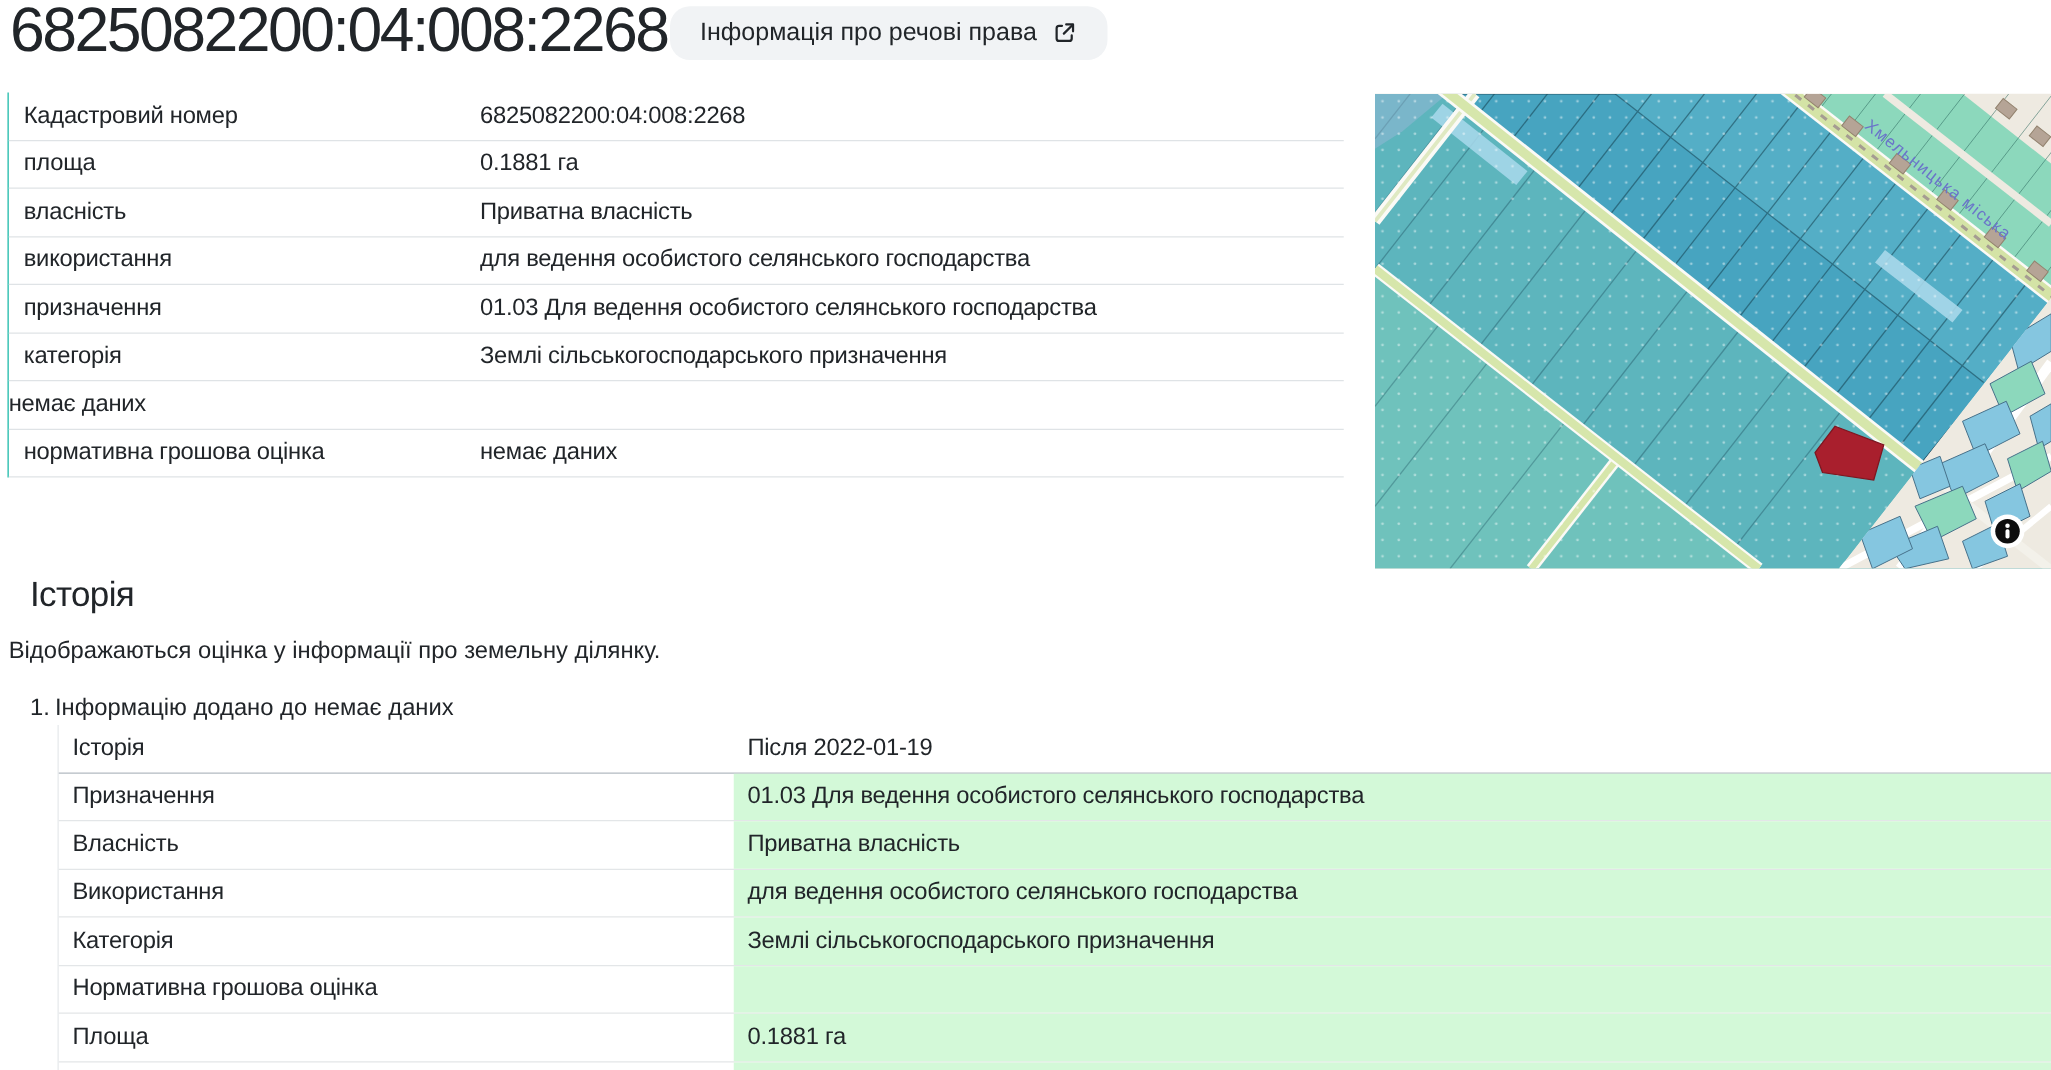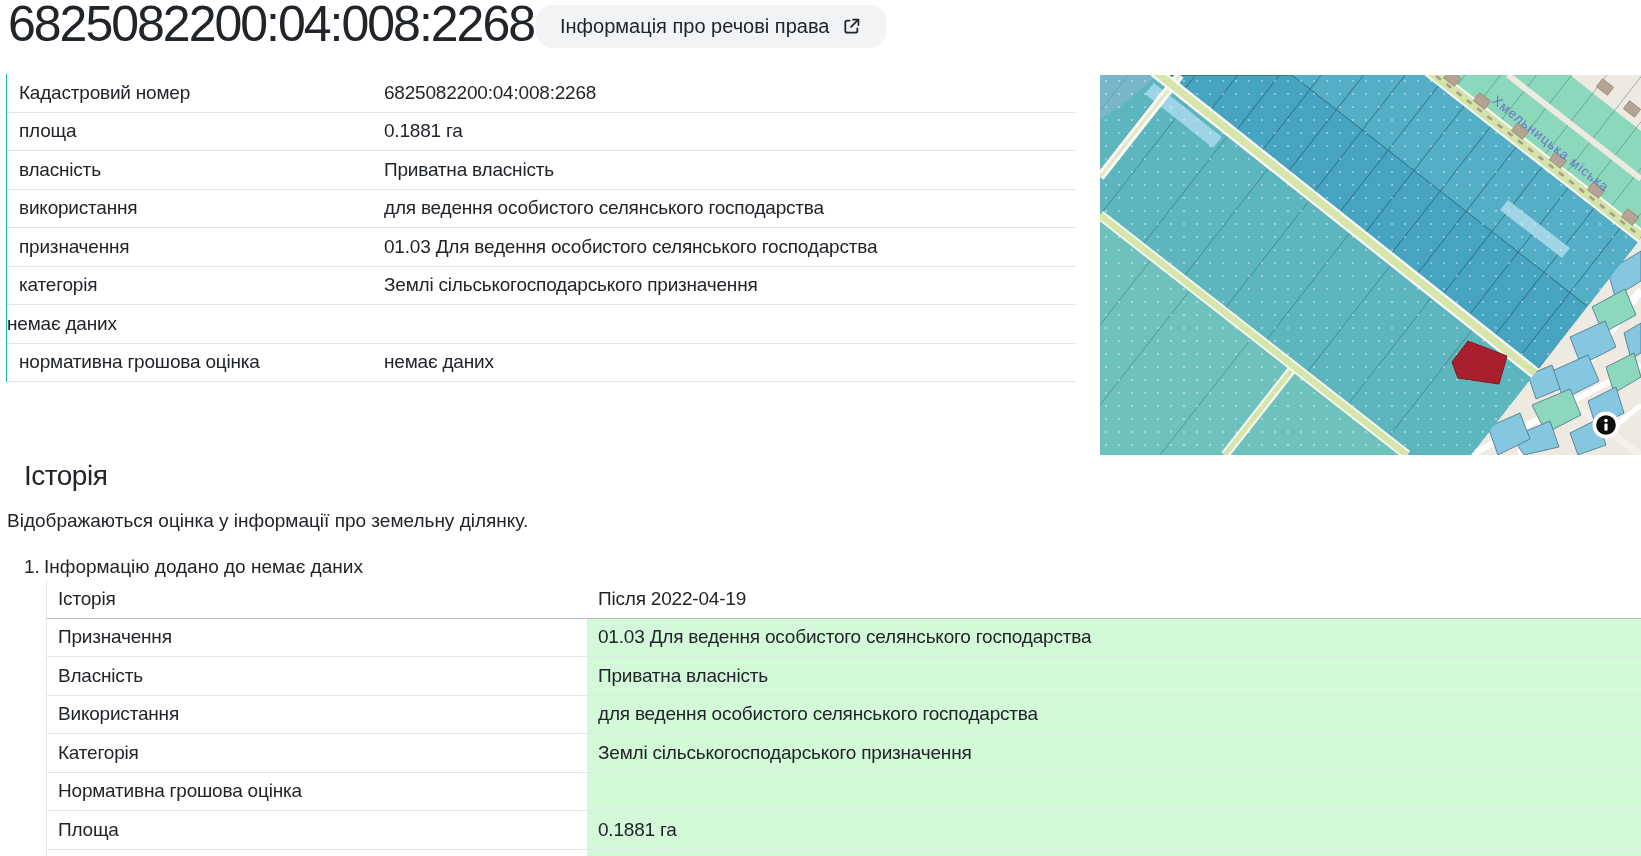--- a/index.html
+++ b/index.html
@@ -278,21 +278,21 @@
   <p class="hist-sub">Відображаються оцінка у інформації про земельну ділянку.</p>
 
   <div class="hist-entry-title">
     <span class="num">1.</span>
     <span>Інформацію додано до немає даних</span>
   </div>
 
   <div class="hist-table">
     <div class="hrow header">
       <div class="hlabel">Історія</div>
-      <div class="hvalue">Після 2022-04-19</div>
+      <div class="hvalue">Після 2022-01-19</div>
     </div>
     <div class="hrow">
       <div class="hlabel">Призначення</div>
       <div class="hvalue">01.03 Для ведення особистого селянського господарства</div>
     </div>
     <div class="hrow">
       <div class="hlabel">Власність</div>
       <div class="hvalue">Приватна власність</div>
     </div>
     <div class="hrow">

